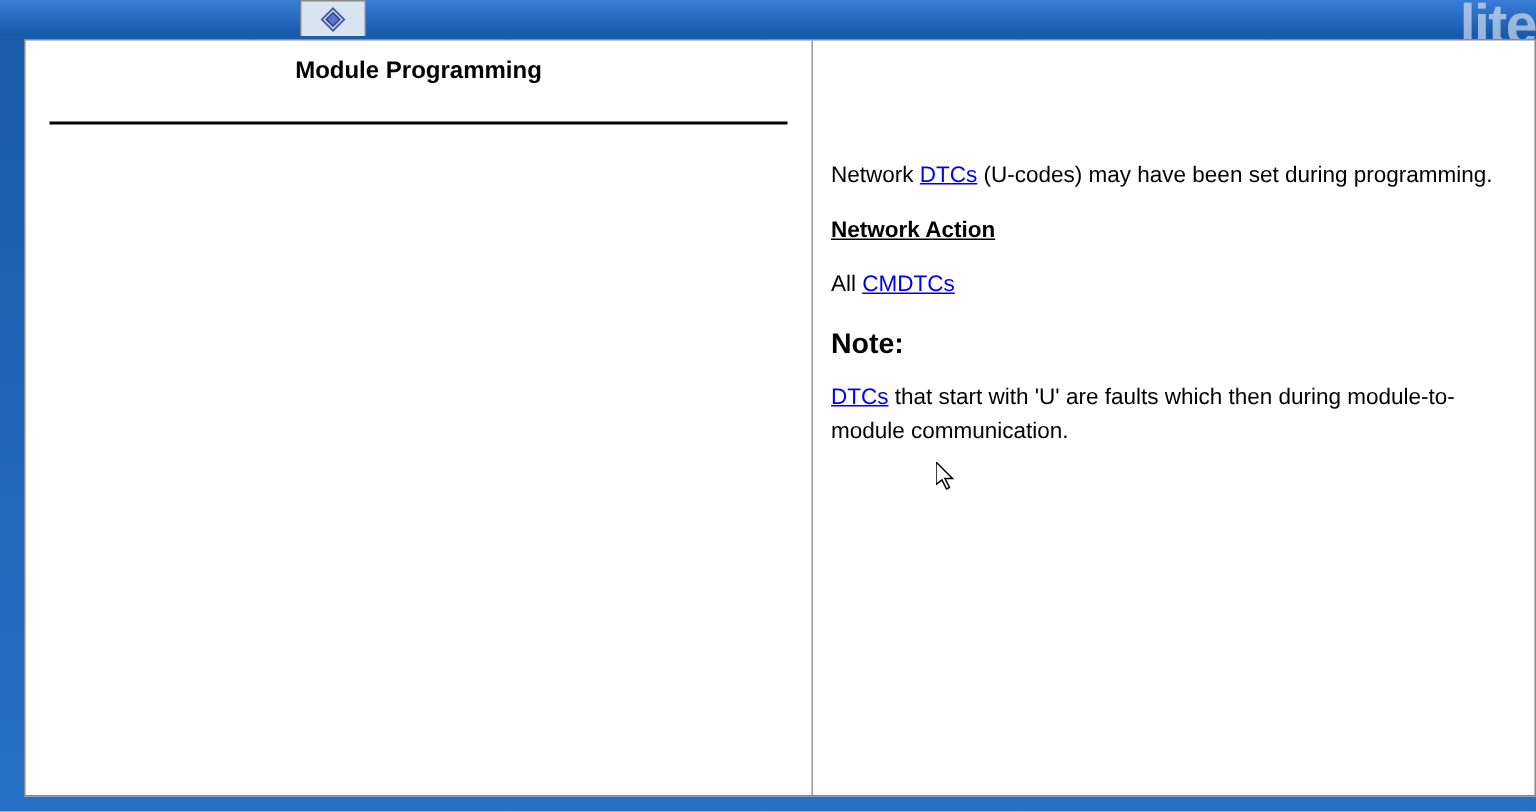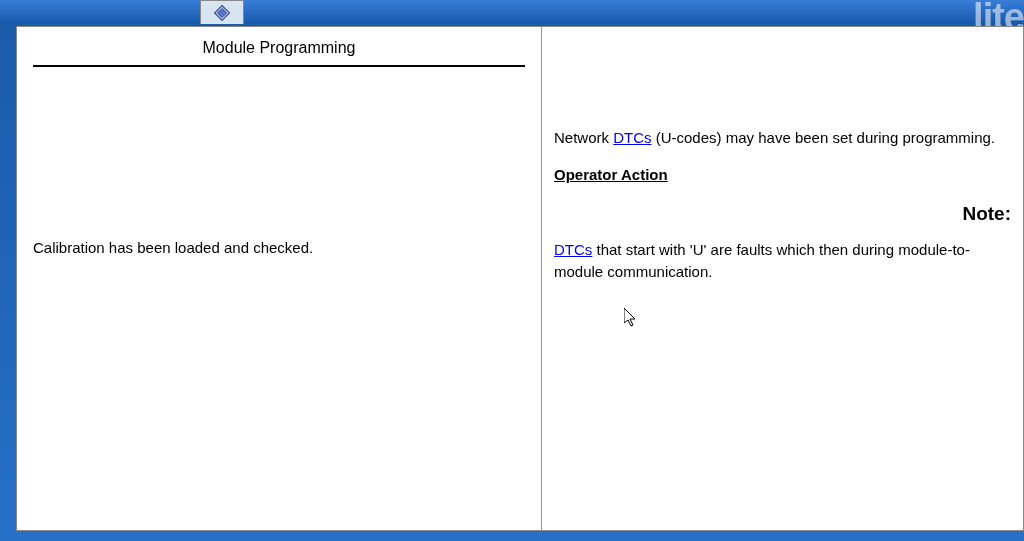--- a/index.html
+++ b/index.html
@@ -61,38 +61,38 @@
     .left-panel {
       width: 525px;
       padding: 12px 16px;
       border-right: 1px solid #999;
       display: flex;
       flex-direction: column;
     }
     .panel-title {
       text-align: center;
       font-size: 16px;
-      font-weight: normal;
-      padding-bottom: 8px;
+      font-weight: bold;
+      padding-bottom: 24px;
       border-bottom: 2px solid #000;
       margin-bottom: 12px;
     }
     .left-content {
       flex: 1;
       display: flex;
       align-items: flex-start;
       padding-top: 160px;
     }
     .status-text {
       font-size: 15px;
       color: #000;
     }
     .right-panel {
       flex: 1;
-      padding: 100px 12px 12px 12px;
+      padding: 79px 12px 12px 12px;
       font-size: 15px;
       line-height: 1.5;
       color: #000;
     }
     .right-panel p {
       margin-bottom: 14px;
     }
     .link {
       color: #0000ee;
       text-decoration: underline;
@@ -100,21 +100,20 @@
     }
     .underline-heading {
       text-decoration: underline;
       font-weight: bold;
     }
     .note-heading {
       font-size: 19px;
       font-weight: bold;
       margin-bottom: 10px;
       margin-top: 4px;
-      text-align: right;
     }
     .cursor {
       position: absolute;
       left: 624px;
       top: 308px;
       width: 14px;
       height: 20px;
       pointer-events: none;
     }
   </style>
@@ -127,30 +126,30 @@
       <polygon points="12,2 22,12 12,22 2,12" fill="#c0c0d8" stroke="#3355aa" stroke-width="1.5"></polygon>
       <polygon points="12,6 18,12 12,18 6,12" fill="#5577cc" stroke="#223377" stroke-width="1"></polygon>
     </svg>
   </div>
   <div class="watermark">lite</div>
 </div>
 
 <div class="main-area">
   <div class="left-panel">
     <div class="panel-title">Module Programming</div>
-    <div class="left-content">
-      <span class="status-text">Calibration has been loaded and checked.</span>
-    </div>
   </div>
   <div class="right-panel">
     <p>
       <span>Network </span><span class="link">DTCs</span><span> (U-codes) may have been set during programming.</span>
     </p>
     <p>
-      <span class="underline-heading">Operator Action</span>
+      <span class="underline-heading">Network Action</span>
+    </p>
+    <p>
+      <span>All </span><span class="link">CMDTCs</span>
     </p>
     <div class="note-heading">Note:</div>
     <p>
       <span class="link">DTCs</span><span> that start with 'U' are faults which then during module-to-module communication.</span>
     </p>
   </div>
 </div>
 
 <svg class="cursor" viewBox="0 0 14 20">
   <path d="M0,0 L0,15 L4,12 L7,18 L9,17 L6,11 L11,11 Z" fill="#fff" stroke="#000" stroke-width="1"></path>

